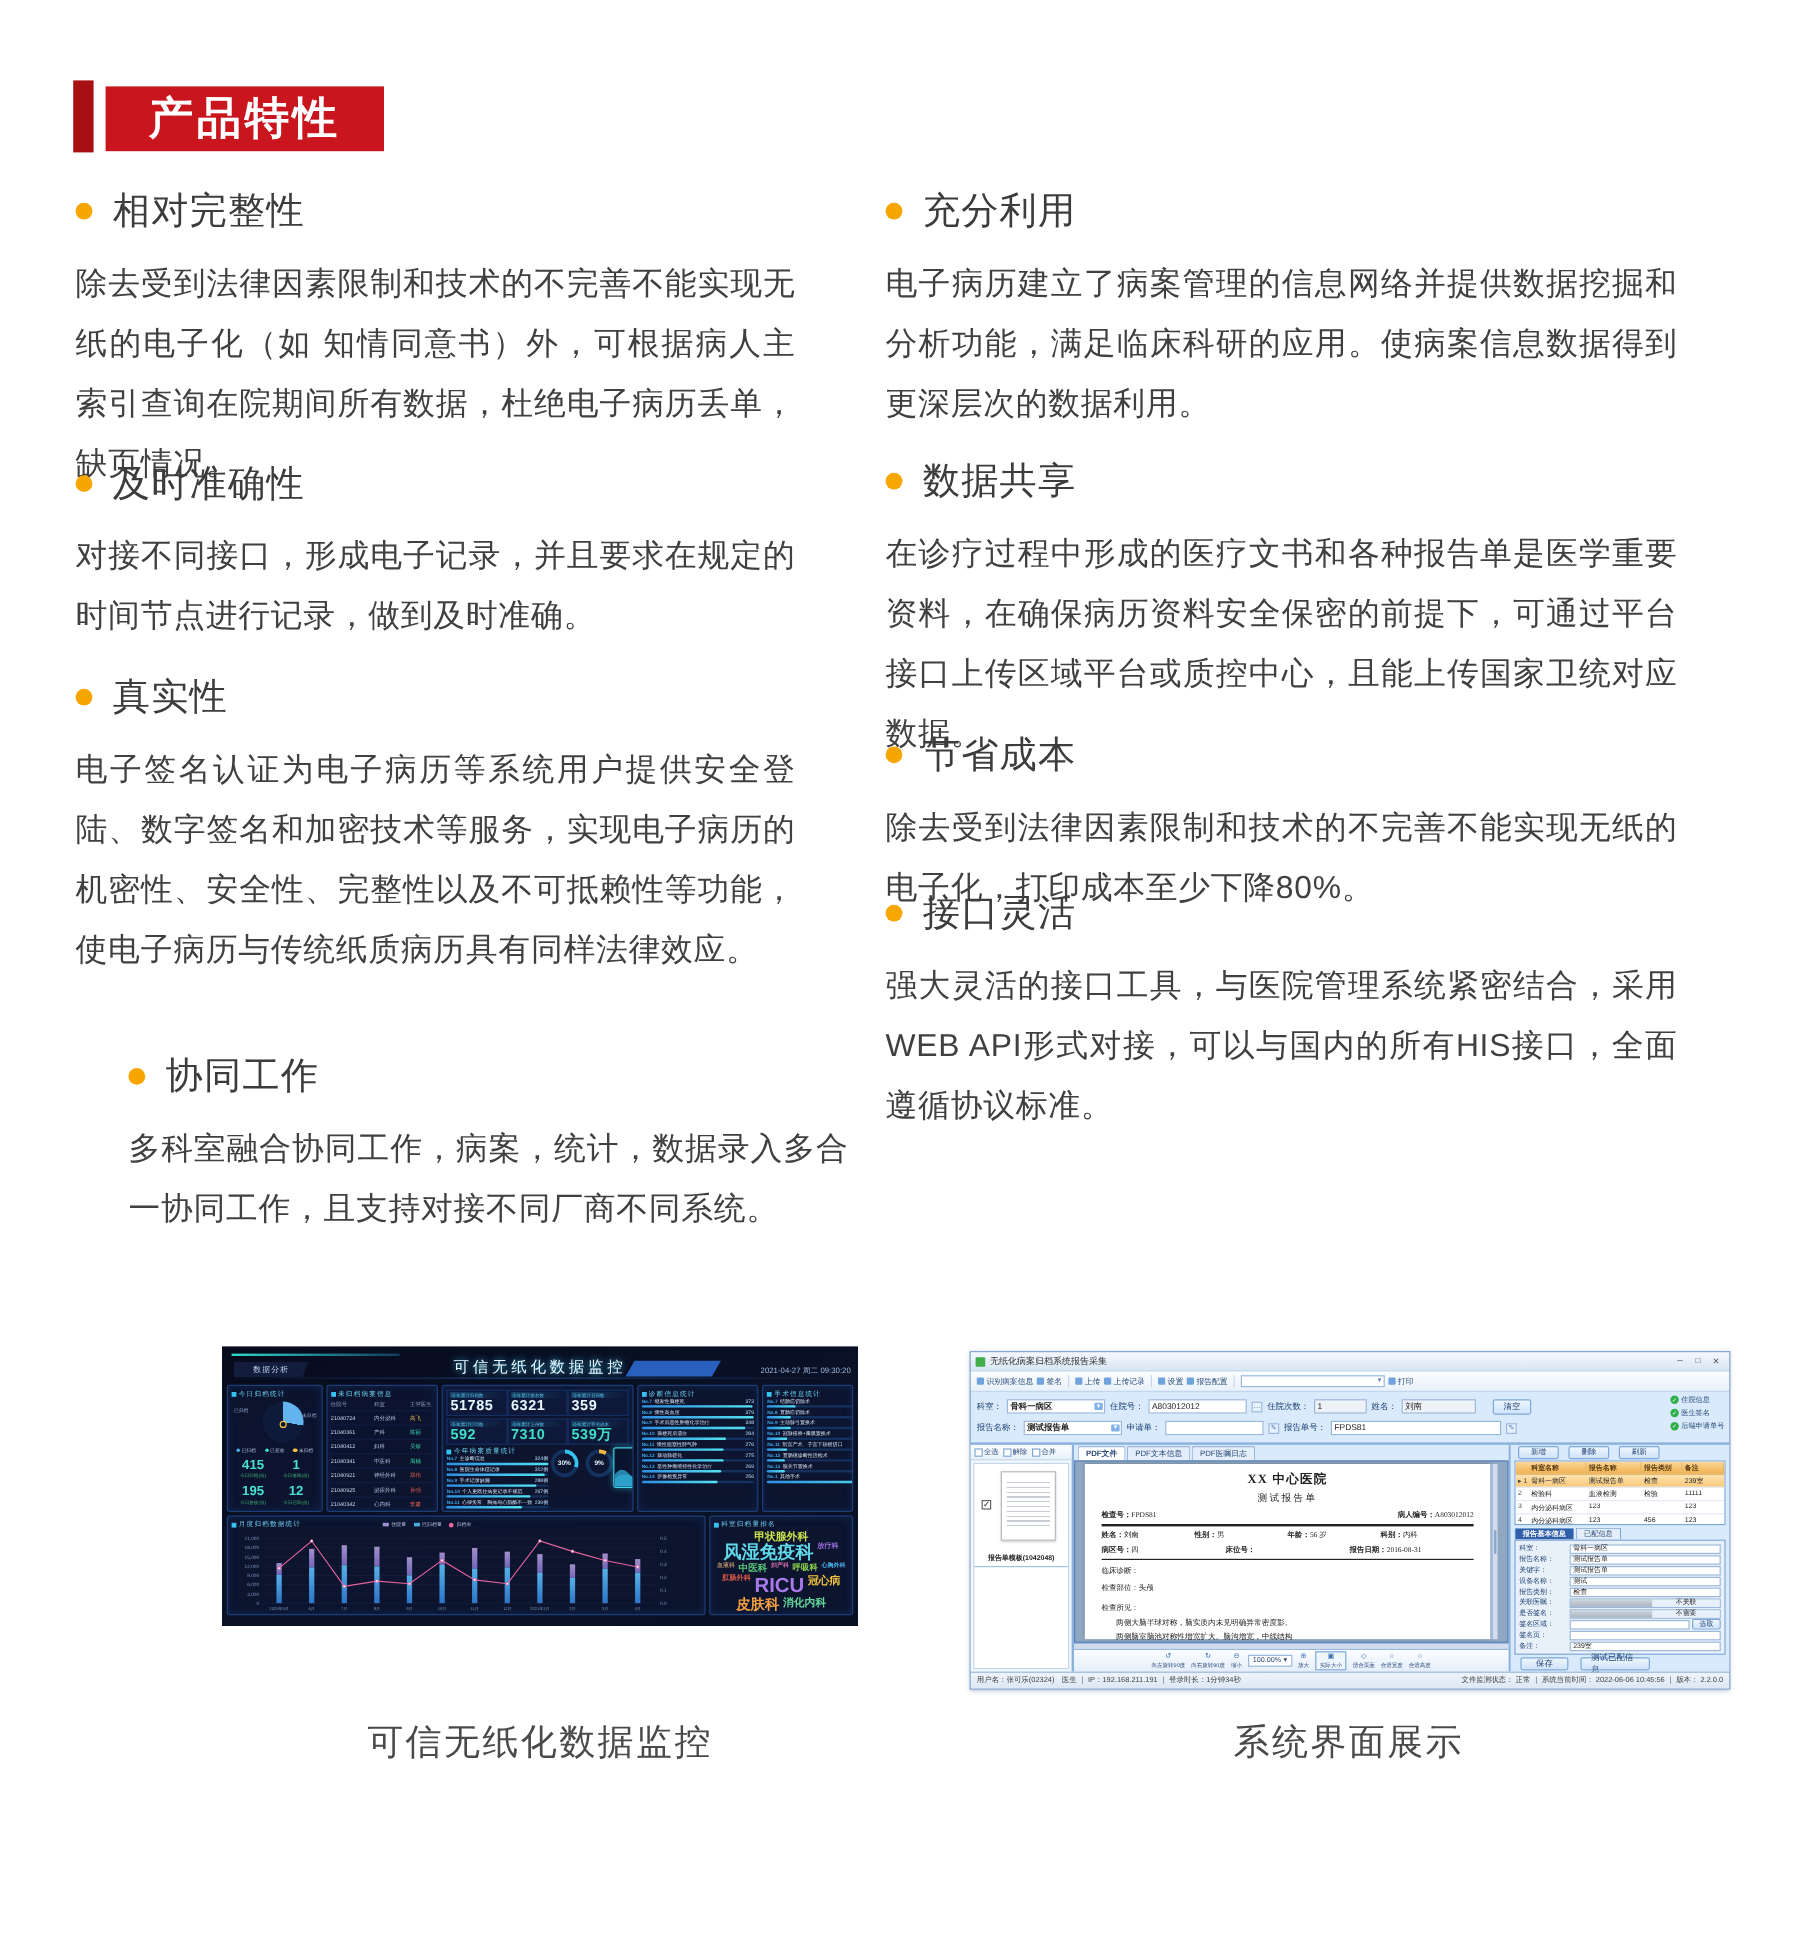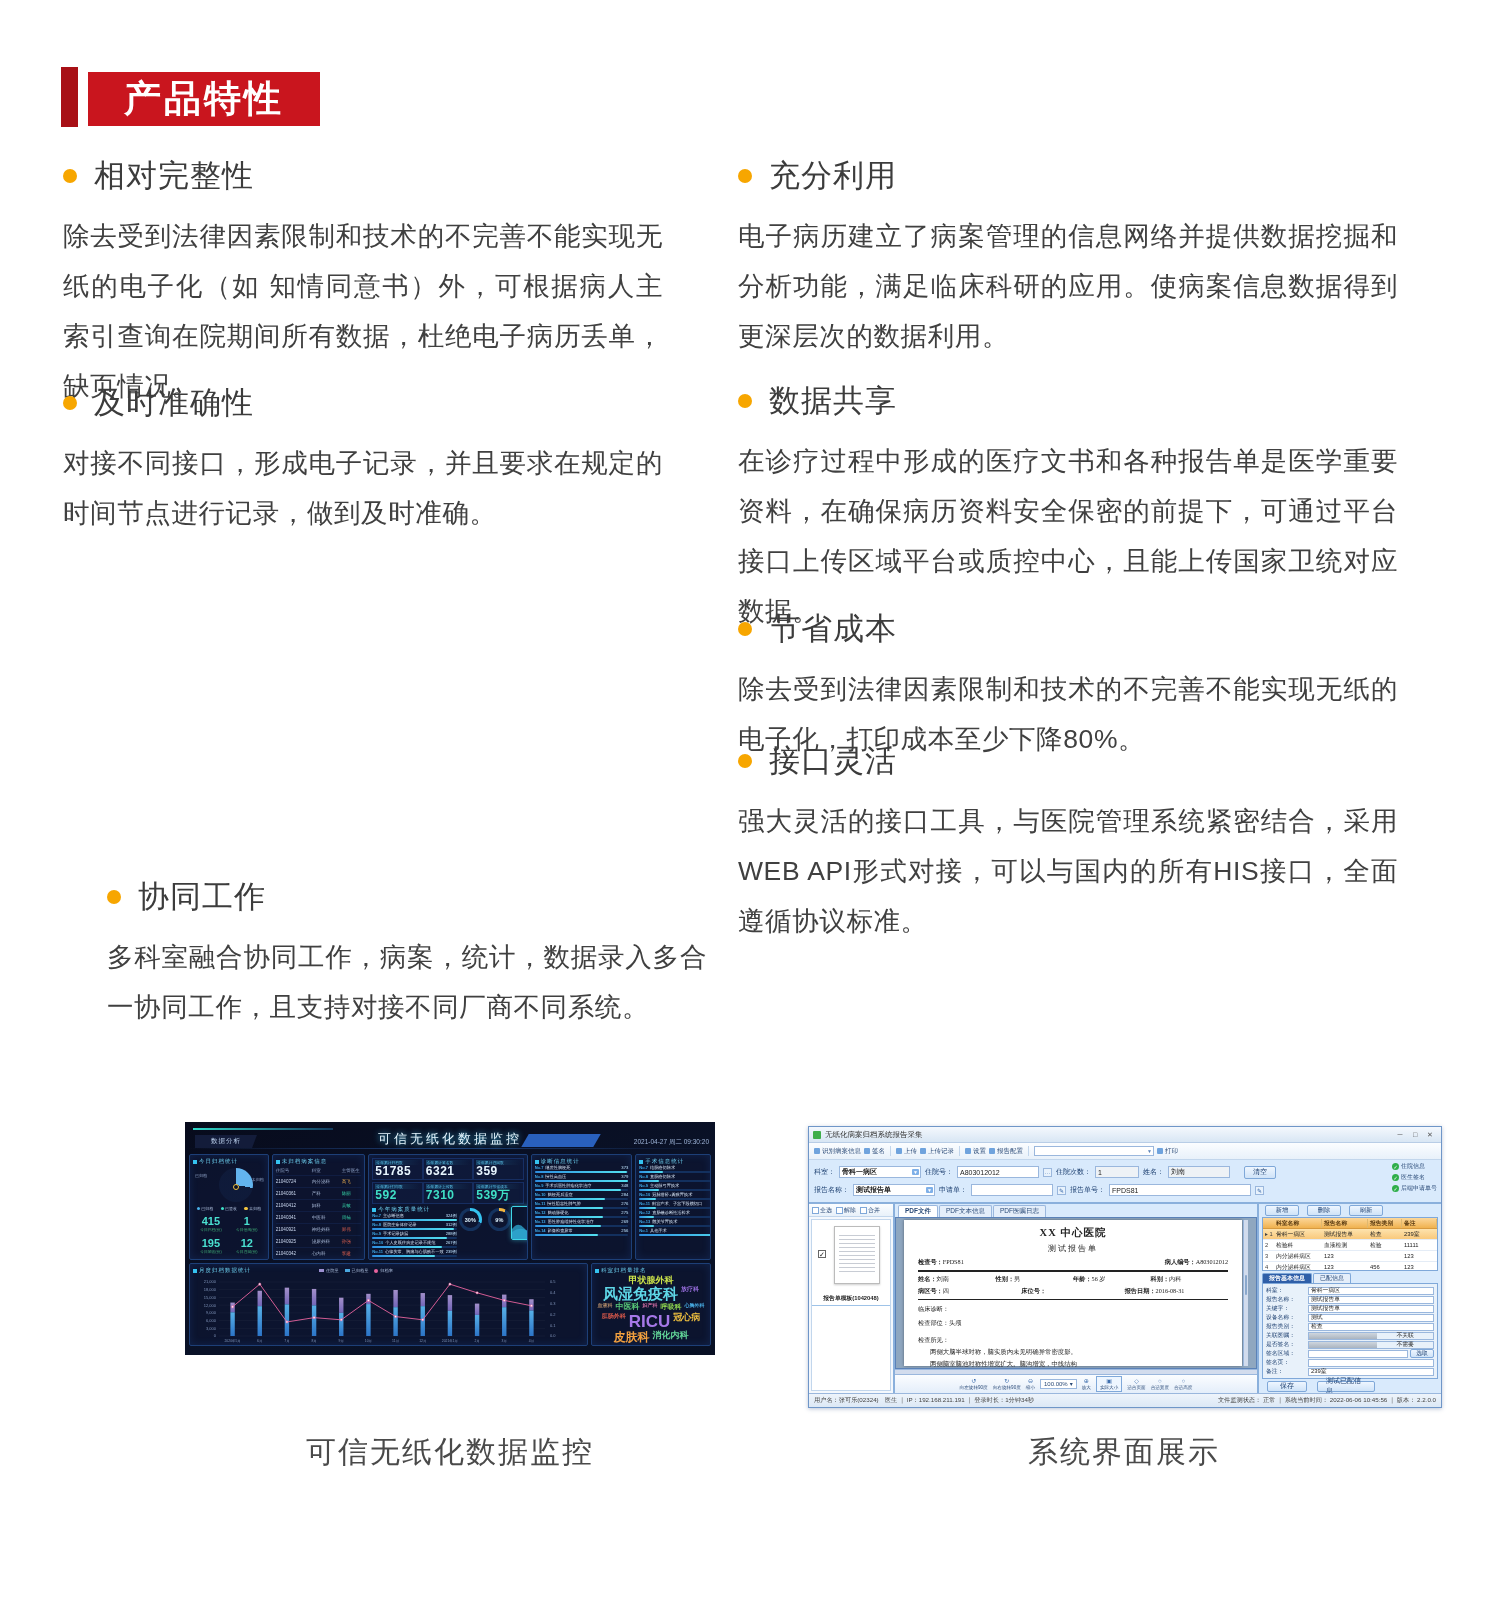--- a/index.html
+++ b/index.html
@@ -235,20 +235,27 @@
       <span class="f-title">相对完整性</span>
       </div>
     <p class="f-body">除去受到法律因素限制和技术的不完善不能实现无纸的电子化（如 知情同意书）外，可根据病人主索引查询在院期间所有数据，杜绝电子病历丢单，缺页情况。</p>
   </div>
   <div class="feature" style="left:63px;top:382px;width:600px;">
     <div class="f-head">
         <span class="bullet"></span>
       <span class="f-title">及时准确性</span>
       </div>
     <p class="f-body">对接不同接口，形成电子记录，并且要求在规定的时间节点进行记录，做到及时准确。</p>
+  </div>
+  <div class="feature" style="left:63px;top:560px;width:600px;">
+    <div class="f-head">
+        <span class="bullet"></span>
+      <span class="f-title">真实性</span>
+      </div>
+    <p class="f-body">电子签名认证为电子病历等系统用户提供安全登陆、数字签名和加密技术等服务，实现电子病历的机密性、安全性、完整性以及不可抵赖性等功能，使电子病历与传统纸质病历具有同样法律效应。</p>
   </div>
   <div class="feature" style="left:63px;top:876px;width:600px;margin-left:44px;">
     <div class="f-head">
         <span class="bullet"></span>
       <span class="f-title">协同工作</span>
       </div>
     <p class="f-body">多科室融合协同工作，病案，统计，数据录入多合一协同工作，且支持对接不同厂商不同系统。</p>
   </div>
 
   <div class="feature" style="left:738px;top:155px;width:660px;">

